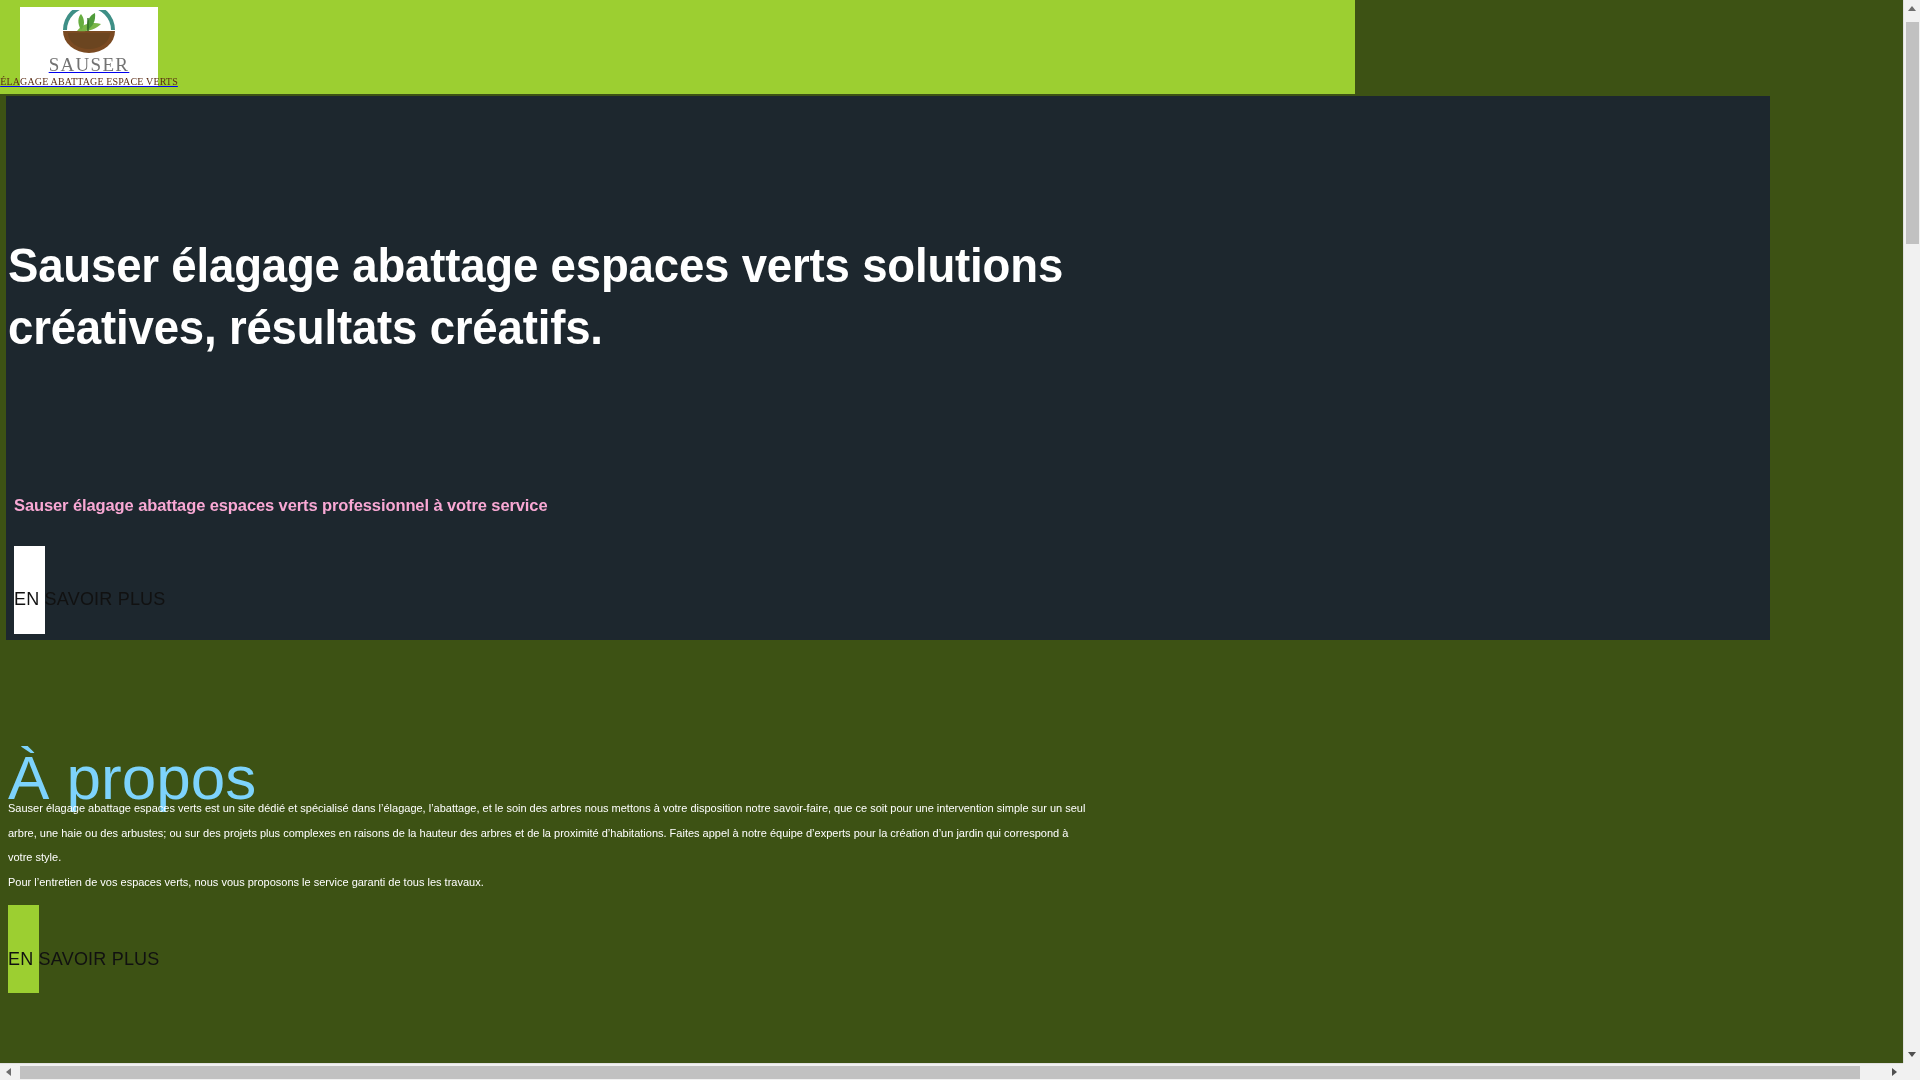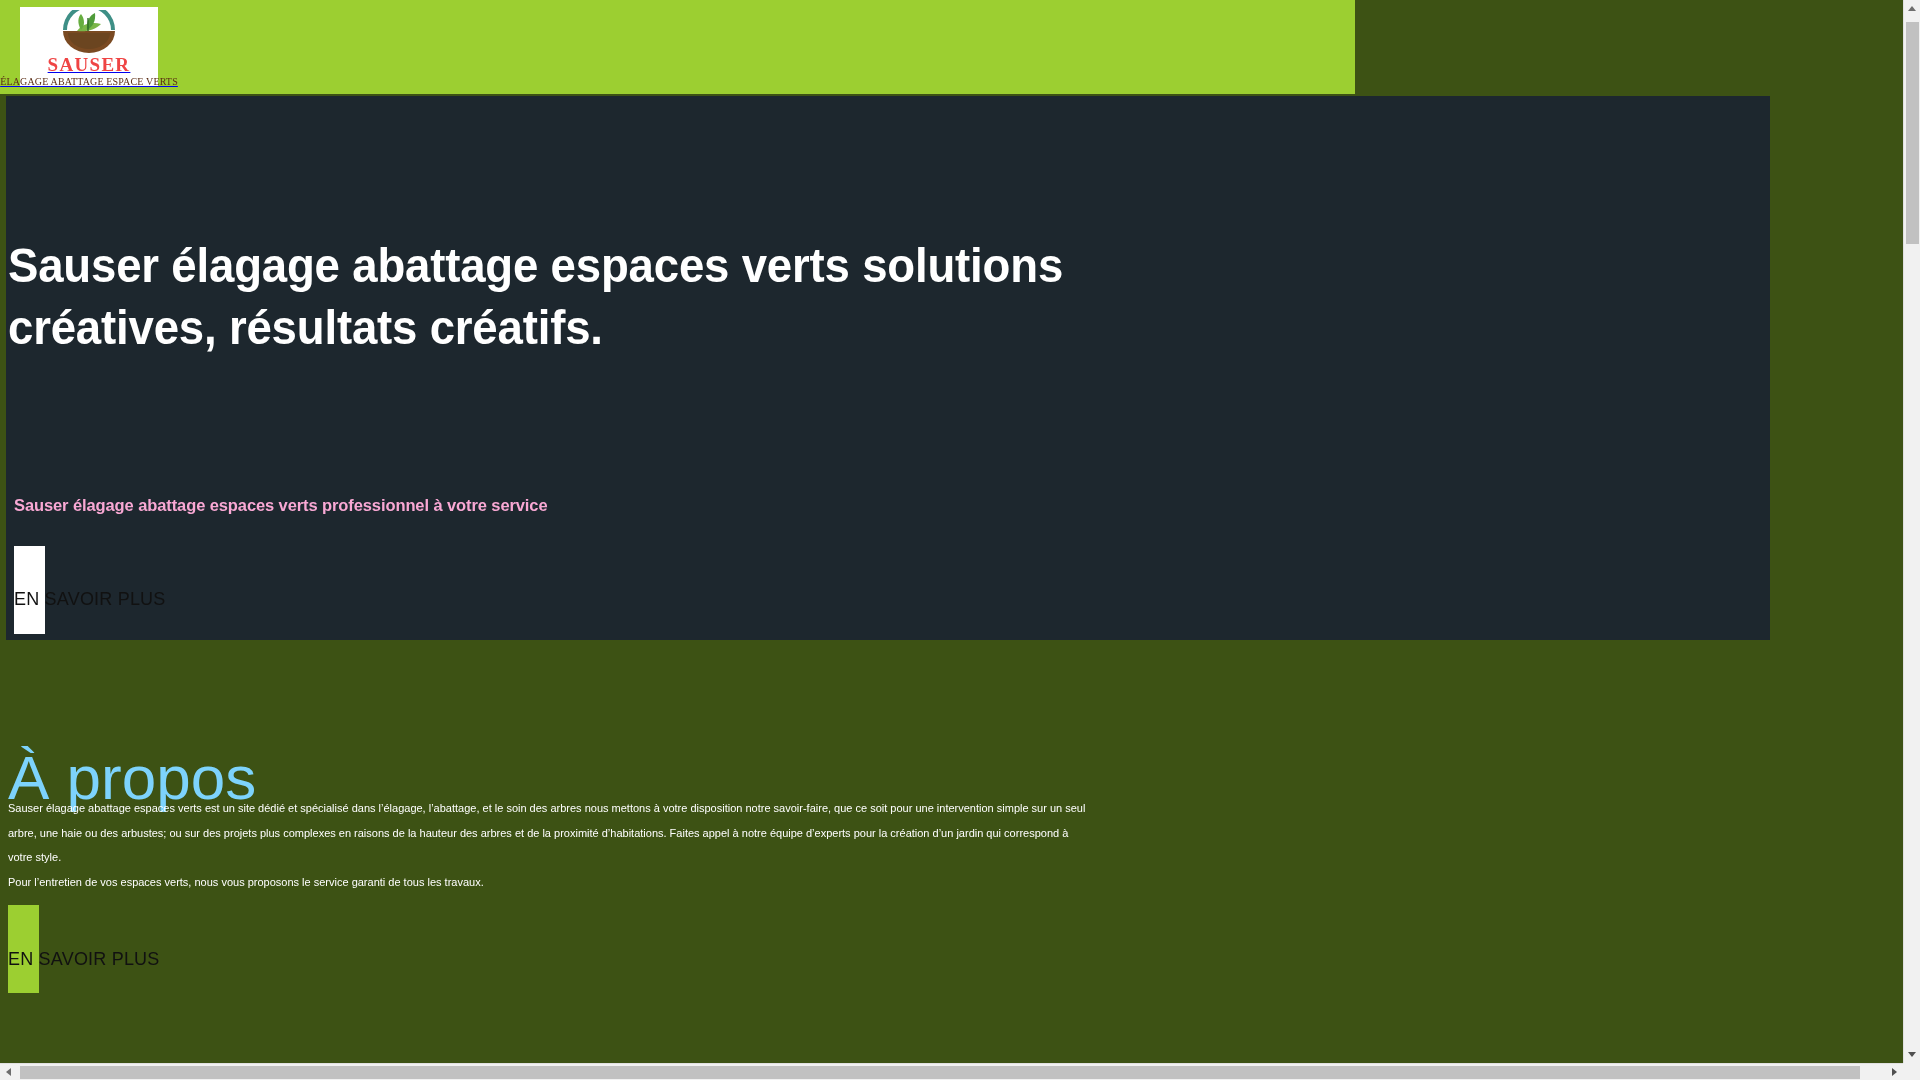--- a/index.html
+++ b/index.html
@@ -49,24 +49,24 @@
     padding-top: 2px;
   }
   #logo-mark {
     width: 64px;
     height: 44px;
     position: relative;
     margin-bottom: 1px;
   }
   #logo-wordmark {
     font-family: "Liberation Serif", serif;
-    font-weight: bold;
+    font-weight: normal;
     font-size: 19px;
     letter-spacing: 1.3px;
-    color: #ef4444;
+    color: #737373;
     line-height: 1;
   }
   #logo-tagline {
     font-family: "Liberation Serif", serif;
     font-size: 10px;
     letter-spacing: 0.15px;
     color: #5b2d15;
     line-height: 1.1;
     margin-top: 2px;
     white-space: nowrap;

